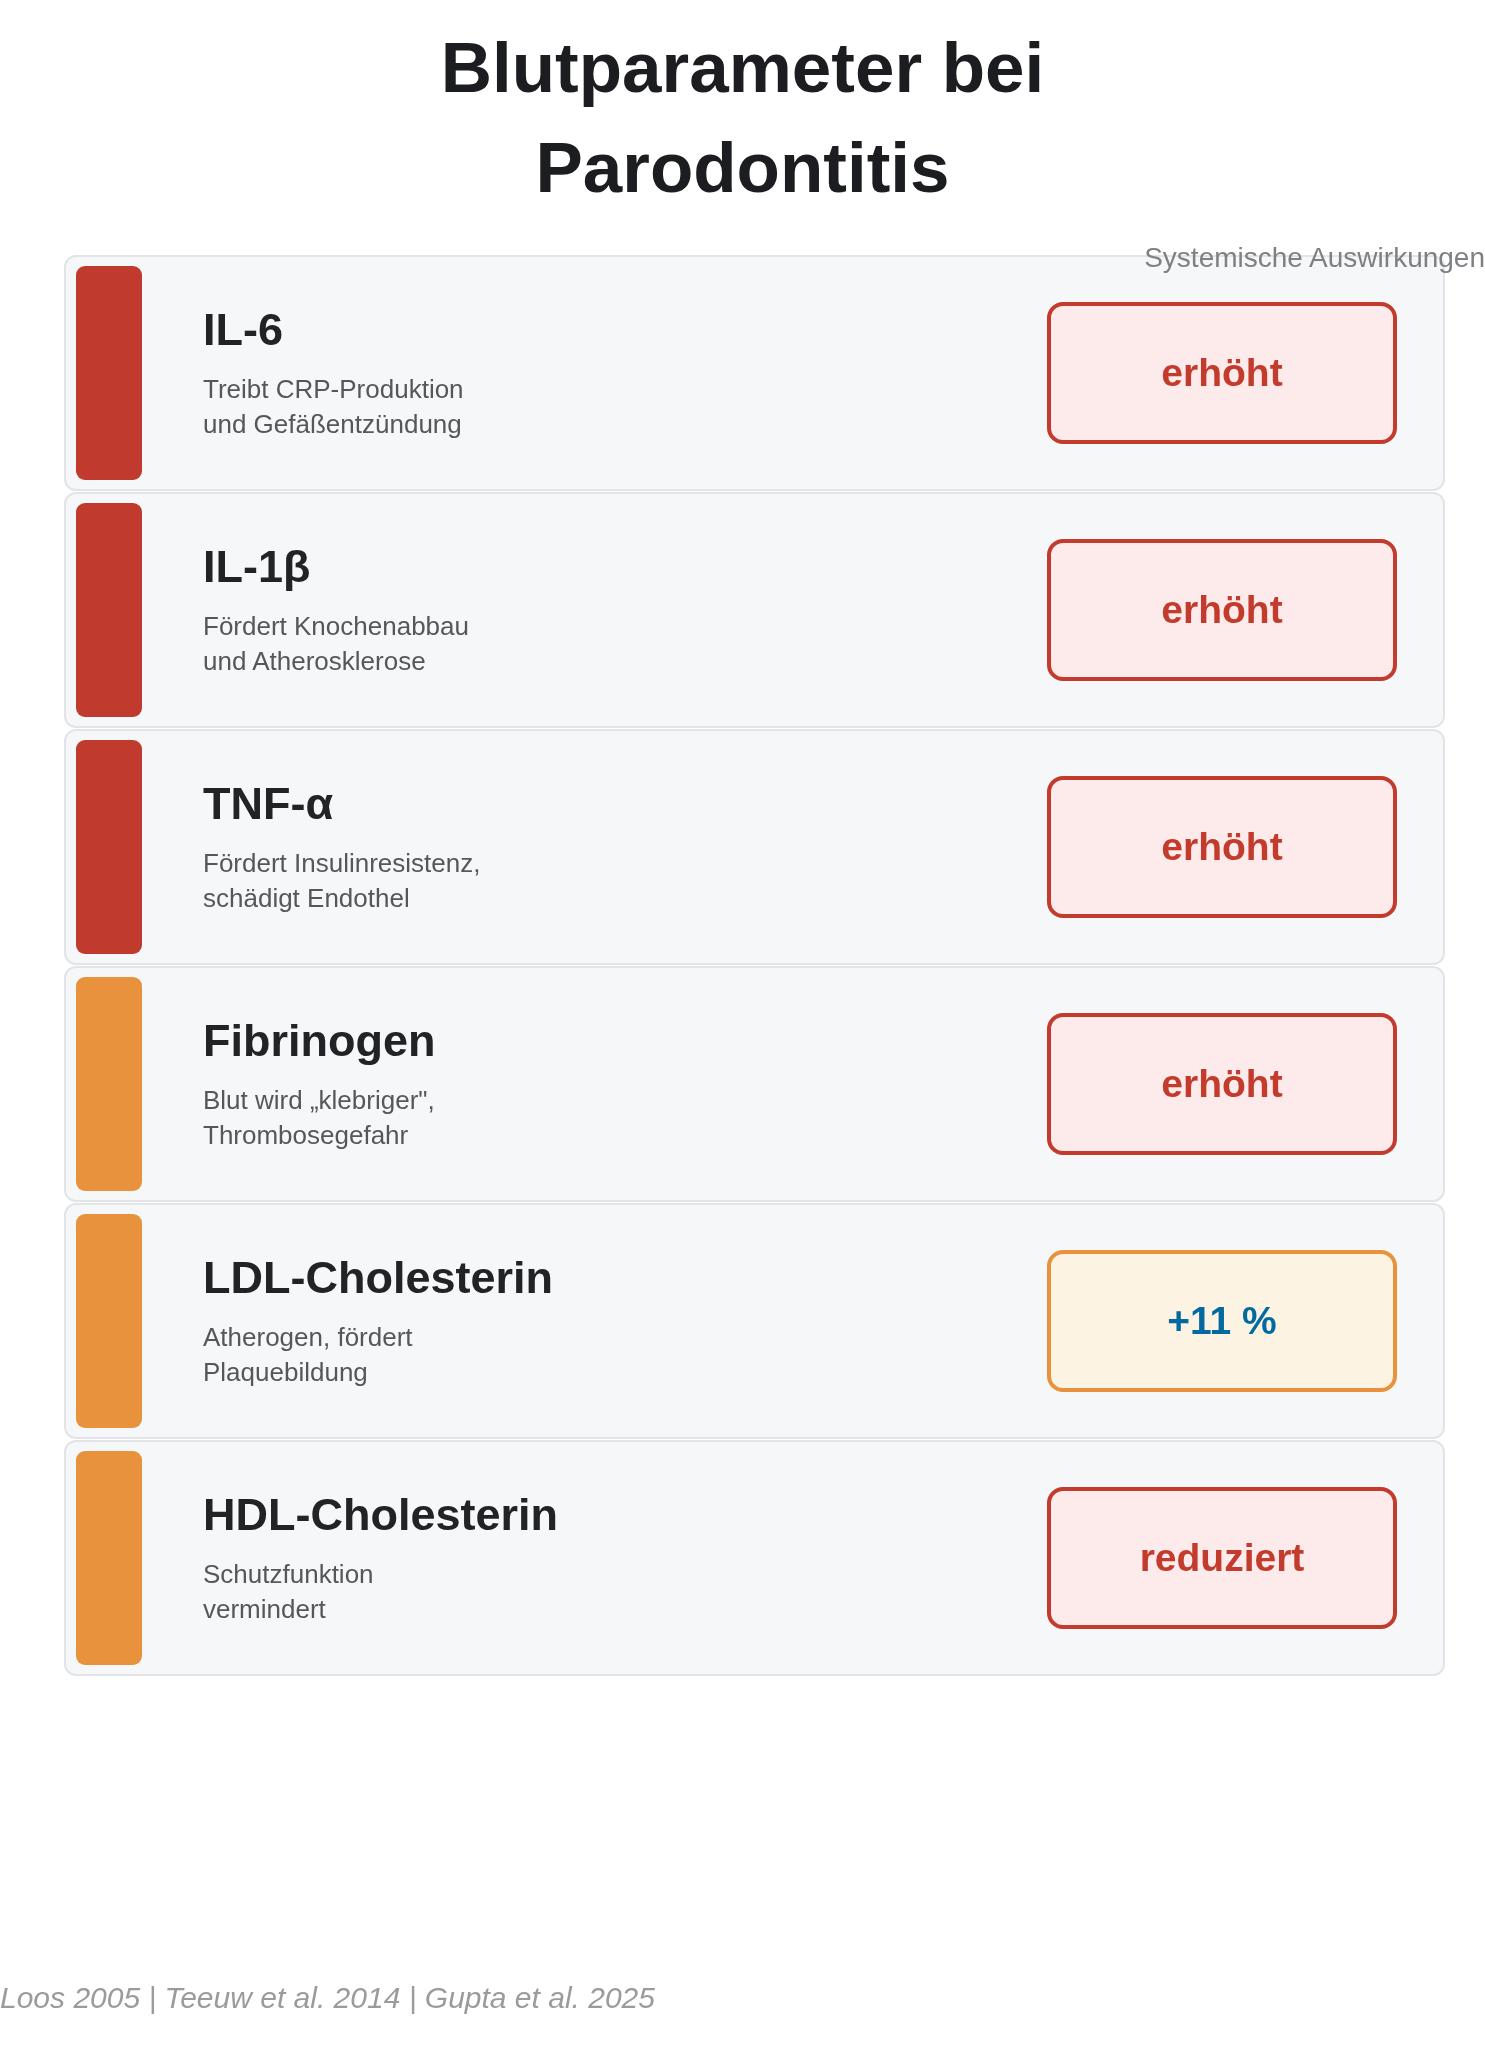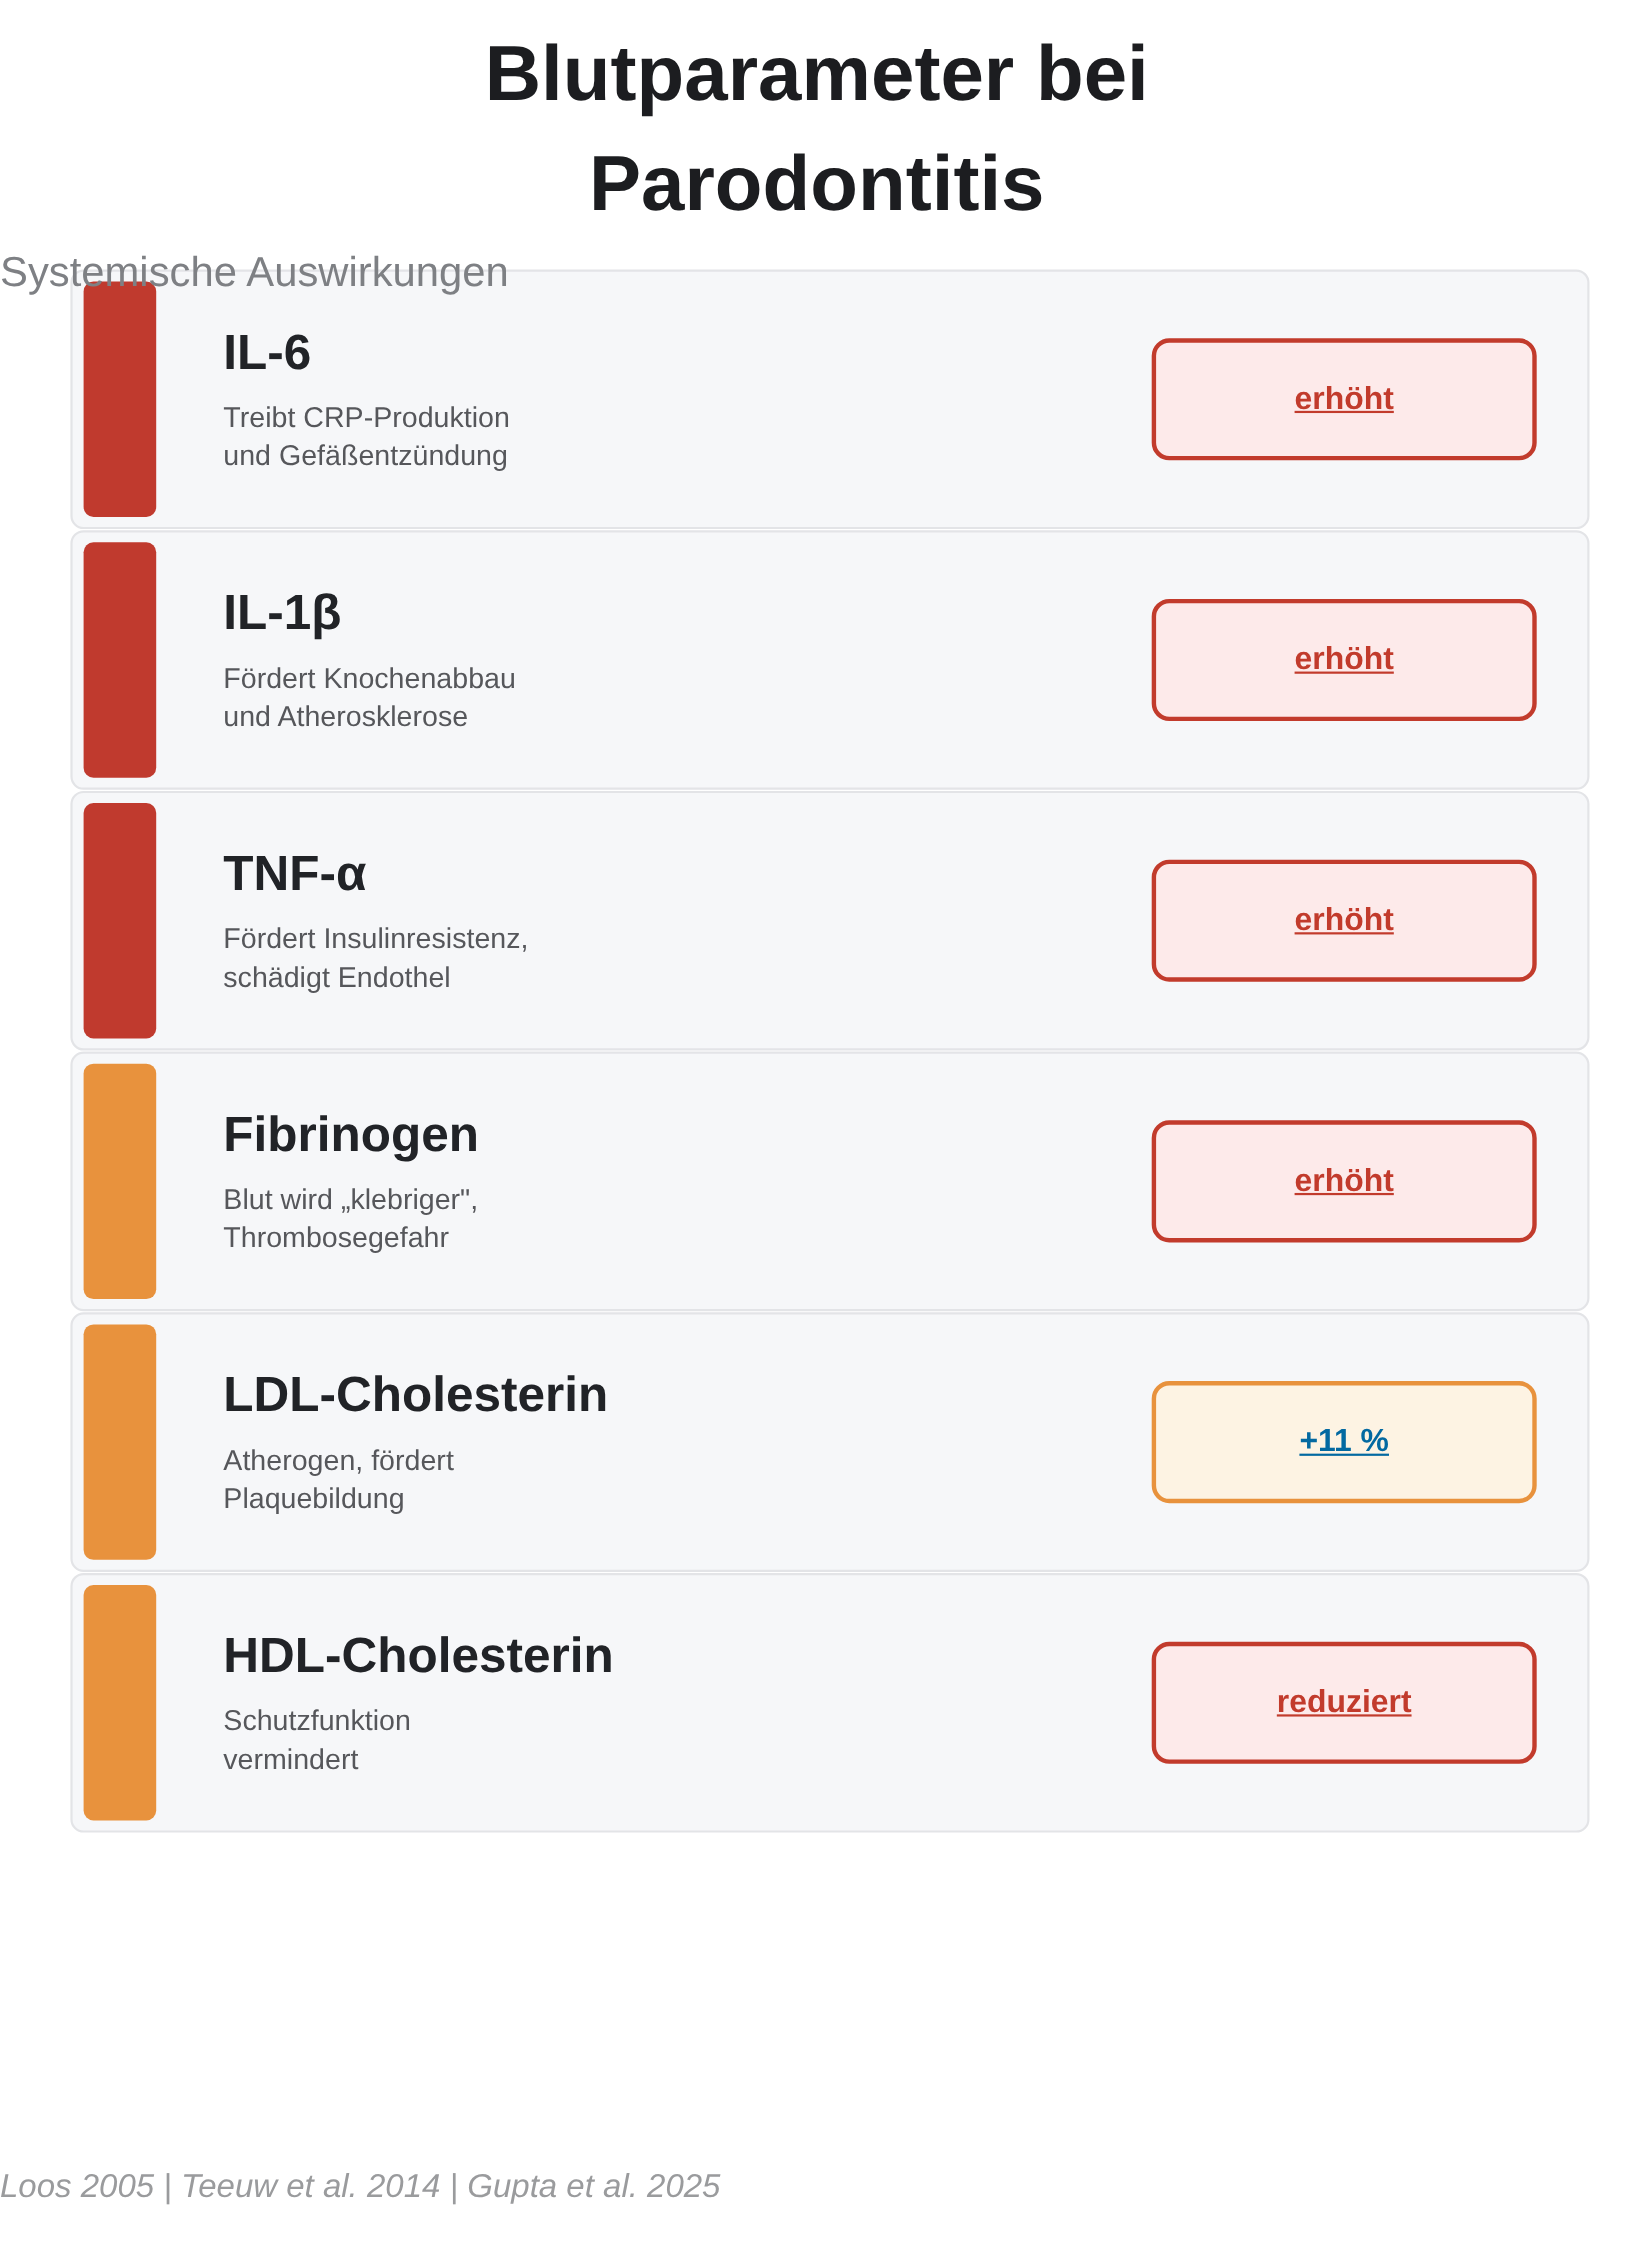--- a/index.html
+++ b/index.html
@@ -17,23 +17,23 @@
     text-align: center;
     font-size: 71px;
     line-height: 100px;
     font-weight: bold;
     color: #1c1d20;
     white-space: pre-line;
   }
   .page-subtitle {
     position: relative;
     z-index: 2;
-    margin-top: 10px;
-    text-align: left;
-    font-size: 38px;
+    margin-top: 20px;
+    text-align: right;
+    font-size: 28px;
     line-height: 40px;
     color: #7e8084;
     font-weight: normal;
   }
   .cards {
     position: relative;
     z-index: 1;
     margin: -23px 40px 0 64px;
     display: flex;
     flex-direction: column;
@@ -74,29 +74,28 @@
     line-height: 35px;
     color: #56575b;
     white-space: pre-line;
   }
   .status-badge {
     position: absolute;
     right: 46px;
     top: 50%;
     transform: translateY(-50%);
     width: 350px;
-    height: 111px;
+    height: 142px;
     border-radius: 16px;
     border: 4px solid;
     display: flex;
     align-items: center;
     justify-content: center;
-    font-size: 29px;
+    font-size: 39px;
     font-weight: bold;
-    text-decoration: underline;
   }
   .badge-red { background: #fdeaea; border-color: #c23b2c; color: #c23b2c; }
   .badge-orange { background: #fdf3e3; border-color: #e8923d; color: #0369a1; text-align: right; }
   .page-footer {
     margin-top: 305px;
     font-size: 30px;
     font-style: italic;
     color: #9a9b9d;
   }
 </style>

